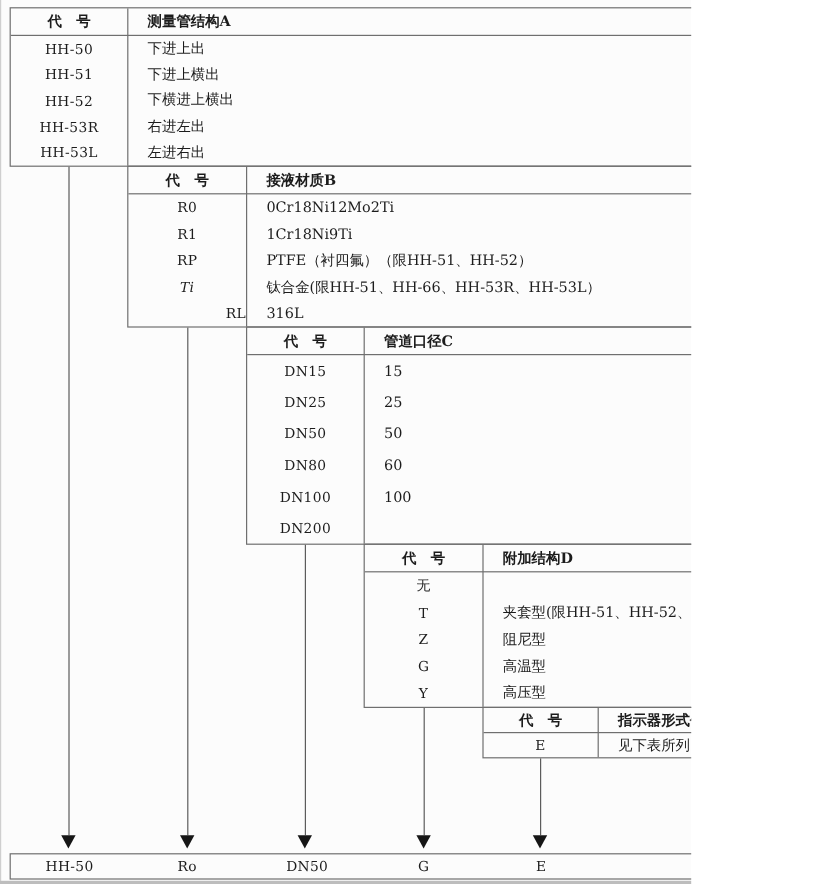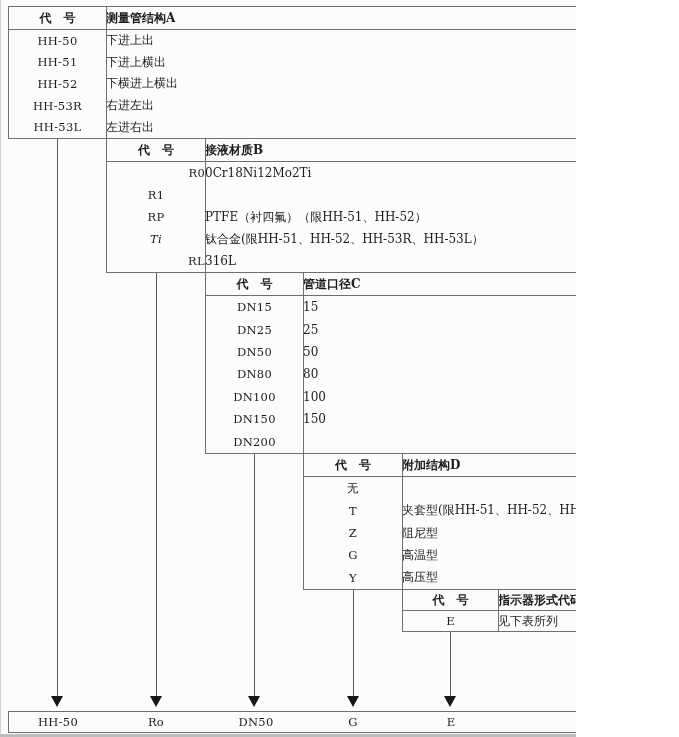--- a/index.html
+++ b/index.html
@@ -16,25 +16,25 @@
     position:absolute; box-sizing:border-box;
     border:1px solid #6f6f6f; background:transparent;
     display:flex; flex-direction:column;
   }
   .vdiv { position:absolute; top:0; bottom:0; width:1px; background:#6f6f6f; }
   .hdr {
     flex:none; height:22px; display:flex; align-items:center;
     border-bottom:1px solid #6f6f6f; font-weight:bold; font-size:12px;
   }
   .hcode { flex:none; text-align:center; }
-  .hdesc { flex:1; }
+  .hdesc { flex:1; padding-left:17px; }
   .tbody { flex:1; display:flex; flex-direction:column; }
   .row { flex:1; display:flex; align-items:center; }
   .code { flex:none; text-align:center; font-size:11.5px; letter-spacing:0.3px; }
-  .desc { flex:1; font-size:12px; white-space:nowrap; }
+  .desc { flex:1; padding-left:17px; font-size:12px; white-space:nowrap; }
 
   .flow-line { position:absolute; width:1px; background:#5c5c5c; }
   .arrow {
     position:absolute; width:0; height:0;
     border-left:6px solid transparent; border-right:6px solid transparent;
     border-top:11px solid #161616;
   }
   .result-box {
     position:absolute; left:8px; top:711px; width:662px; height:22px;
     box-sizing:border-box; border:1px solid #6f6f6f; background:#fcfcfc;
@@ -80,33 +80,34 @@
   </div>
 
   <div class="tbl" style="left:106px; top:138px; width:564px; height:135px;">
     <div class="vdiv" style="left:98px;"></div>
     <div class="hdr">
       <div class="hcode" style="width:98px;">代　号</div>
       <div class="hdesc">接液材质B</div>
     </div>
     <div class="tbody">
       <div class="row">
-        <div class="code" style="width:98px;text-align:right;">R0</div>
+        <div class="code" style="width:98px;">R0</div>
         <div class="desc">0Cr18Ni12Mo2Ti</div>
       </div>
       <div class="row">
         <div class="code" style="width:98px;">R1</div>
+        <div class="desc">1Cr18Ni9Ti</div>
       </div>
       <div class="row">
         <div class="code" style="width:98px;">RP</div>
         <div class="desc">PTFE（衬四氟）（限HH-51、HH-52）</div>
       </div>
       <div class="row">
         <div class="code" style="width:98px;font-style:italic;">Ti</div>
-        <div class="desc">钛合金(限HH-51、HH-52、HH-53R、HH-53L）</div>
+        <div class="desc">钛合金(限HH-51、HH-66、HH-53R、HH-53L）</div>
       </div>
       <div class="row">
         <div class="code" style="width:98px;text-align:right;">RL</div>
         <div class="desc">316L</div>
       </div>
     </div>
   </div>
 
   <div class="tbl" style="left:205px; top:272px; width:465px; height:182px;">
     <div class="vdiv" style="left:97px;"></div>
@@ -122,29 +123,25 @@
       <div class="row">
         <div class="code" style="width:97px;">DN25</div>
         <div class="desc">25</div>
       </div>
       <div class="row">
         <div class="code" style="width:97px;">DN50</div>
         <div class="desc">50</div>
       </div>
       <div class="row">
         <div class="code" style="width:97px;">DN80</div>
-        <div class="desc">80</div>
+        <div class="desc">60</div>
       </div>
       <div class="row">
         <div class="code" style="width:97px;">DN100</div>
         <div class="desc">100</div>
-      </div>
-      <div class="row">
-        <div class="code" style="width:97px;">DN150</div>
-        <div class="desc">150</div>
       </div>
       <div class="row">
         <div class="code" style="width:97px;">DN200</div>
       </div>
     </div>
   </div>
 
   <div class="tbl" style="left:303px; top:453px; width:367px; height:137px;">
     <div class="vdiv" style="left:98px;"></div>
     <div class="hdr">

